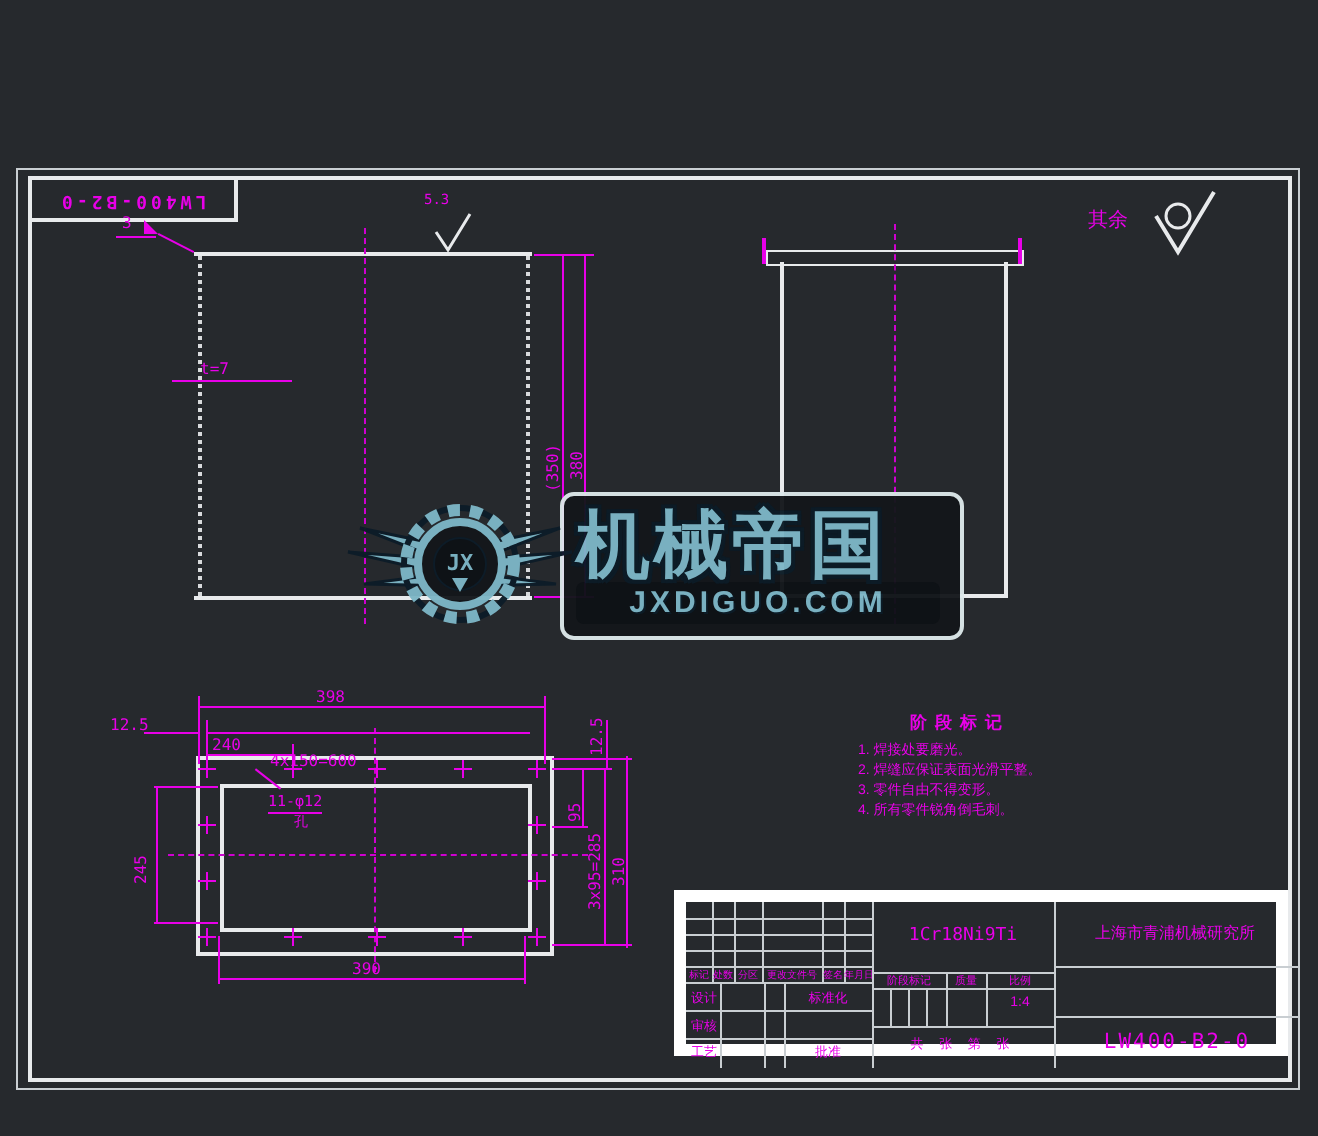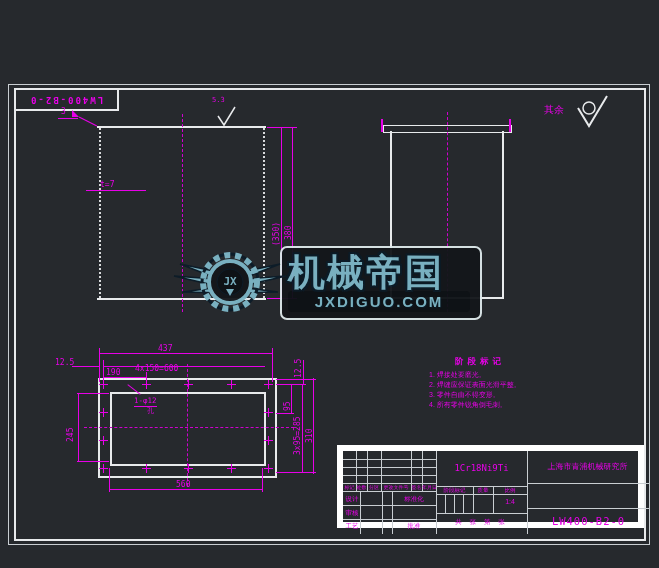--- a/index.html
+++ b/index.html
@@ -93,33 +93,33 @@
   <div class="cross" style="left:142px;top:464px;"></div>
   <div class="cross" style="left:184px;top:464px;"></div>
   <div class="cross" style="left:227px;top:464px;"></div>
   <div class="cross" style="left:264px;top:464px;"></div>
   <div class="cross" style="left:99px;top:408px;"></div>
   <div class="cross" style="left:99px;top:436px;"></div>
   <div class="cross" style="left:264px;top:408px;"></div>
   <div class="cross" style="left:264px;top:436px;"></div>
 
   <div class="ml" style="left:126px;top:389px;width:16px;height:1px;transform:rotate(38deg);"></div>
-  <div class="t" style="left:134px;top:396px;font-size:7.5px;border-bottom:1px solid #e800e8;padding-bottom:1px;">1-φ12</div>
+  <div class="t" style="left:134px;top:396px;font-size:7.5px;border-bottom:1px solid #e800e8;padding-bottom:1px;">11-φ12</div>
   <div class="t" style="left:147px;top:406px;font:7px 'Liberation Sans',sans-serif;">孔</div>
 
   <div class="ml" style="left:99px;top:348px;width:1px;height:34px;"></div>
   <div class="ml" style="left:272px;top:348px;width:1px;height:34px;"></div>
   <div class="ml" style="left:103px;top:360px;width:1px;height:22px;"></div>
   <div class="ml" style="left:146px;top:372px;width:1px;height:10px;"></div>
   <div class="ml" style="left:100px;top:353px;width:173px;height:1px;"></div>
-  <div class="t" style="left:158px;top:344px;">437</div>
+  <div class="t" style="left:158px;top:344px;">398</div>
   <div class="ml" style="left:103px;top:366px;width:162px;height:1px;"></div>
-  <div class="t" style="left:135px;top:364px;">4x150=600</div>
+  <div class="t" style="left:135px;top:376px;">4x150=600</div>
   <div class="ml" style="left:103px;top:377px;width:43px;height:1px;"></div>
-  <div class="t" style="left:106px;top:368px;">190</div>
+  <div class="t" style="left:106px;top:368px;">240</div>
   <div class="t" style="left:55px;top:358px;">12.5</div>
   <div class="ml" style="left:72px;top:366px;width:28px;height:1px;"></div>
 
   <div class="ml" style="left:276px;top:379px;width:40px;height:1px;"></div>
   <div class="ml" style="left:276px;top:384px;width:30px;height:1px;"></div>
   <div class="ml" style="left:276px;top:413px;width:18px;height:1px;"></div>
   <div class="ml" style="left:276px;top:472px;width:40px;height:1px;"></div>
   <div class="ml" style="left:303px;top:360px;width:1px;height:24px;"></div>
   <div class="t tv" style="left:294px;top:378px;">12.5</div>
   <div class="ml" style="left:291px;top:384px;width:1px;height:29px;"></div>
@@ -130,21 +130,21 @@
   <div class="t tv" style="left:305px;top:443px;">310</div>
 
   <div class="ml" style="left:77px;top:393px;width:32px;height:1px;"></div>
   <div class="ml" style="left:77px;top:461px;width:32px;height:1px;"></div>
   <div class="ml" style="left:78px;top:393px;width:1px;height:69px;"></div>
   <div class="t tv" style="left:66px;top:442px;">245</div>
 
   <div class="ml" style="left:109px;top:468px;width:1px;height:24px;"></div>
   <div class="ml" style="left:262px;top:468px;width:1px;height:24px;"></div>
   <div class="ml" style="left:110px;top:489px;width:153px;height:1px;"></div>
-  <div class="t" style="left:176px;top:480px;">560</div>
+  <div class="t" style="left:176px;top:480px;">390</div>
 
   <div class="t" style="left:455px;top:356px;font:bold 8.5px 'Liberation Sans',sans-serif;letter-spacing:4px;">阶段标记</div>
   <div class="t" style="left:429px;top:370px;font:7px 'Liberation Sans',sans-serif;">1. 焊接处要磨光。</div>
   <div class="t" style="left:429px;top:380px;font:7px 'Liberation Sans',sans-serif;">2. 焊缝应保证表面光滑平整。</div>
   <div class="t" style="left:429px;top:390px;font:7px 'Liberation Sans',sans-serif;">3. 零件自由不得变形。</div>
   <div class="t" style="left:429px;top:400px;font:7px 'Liberation Sans',sans-serif;">4. 所有零件锐角倒毛刺。</div>
 
   <div class="ab" style="left:337px;top:445px;width:307px;height:83px;border:6px solid #ffffff;box-sizing:border-box;">
 
     <div class="tbl" style="left:93px;top:0;width:1px;height:83px;"></div>

